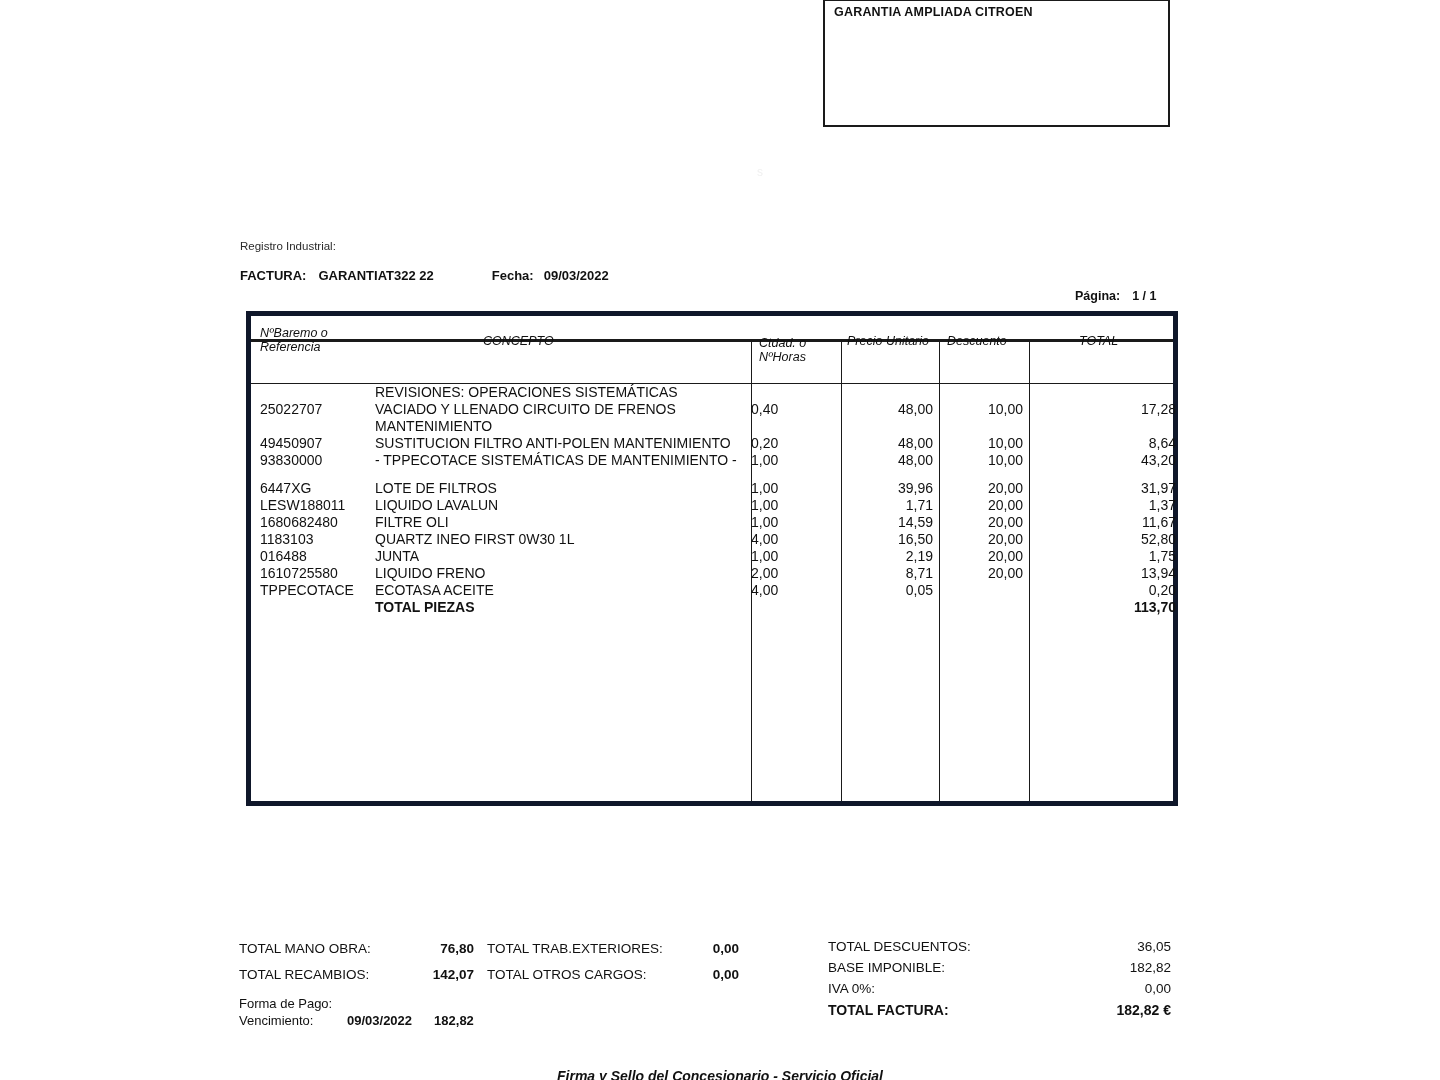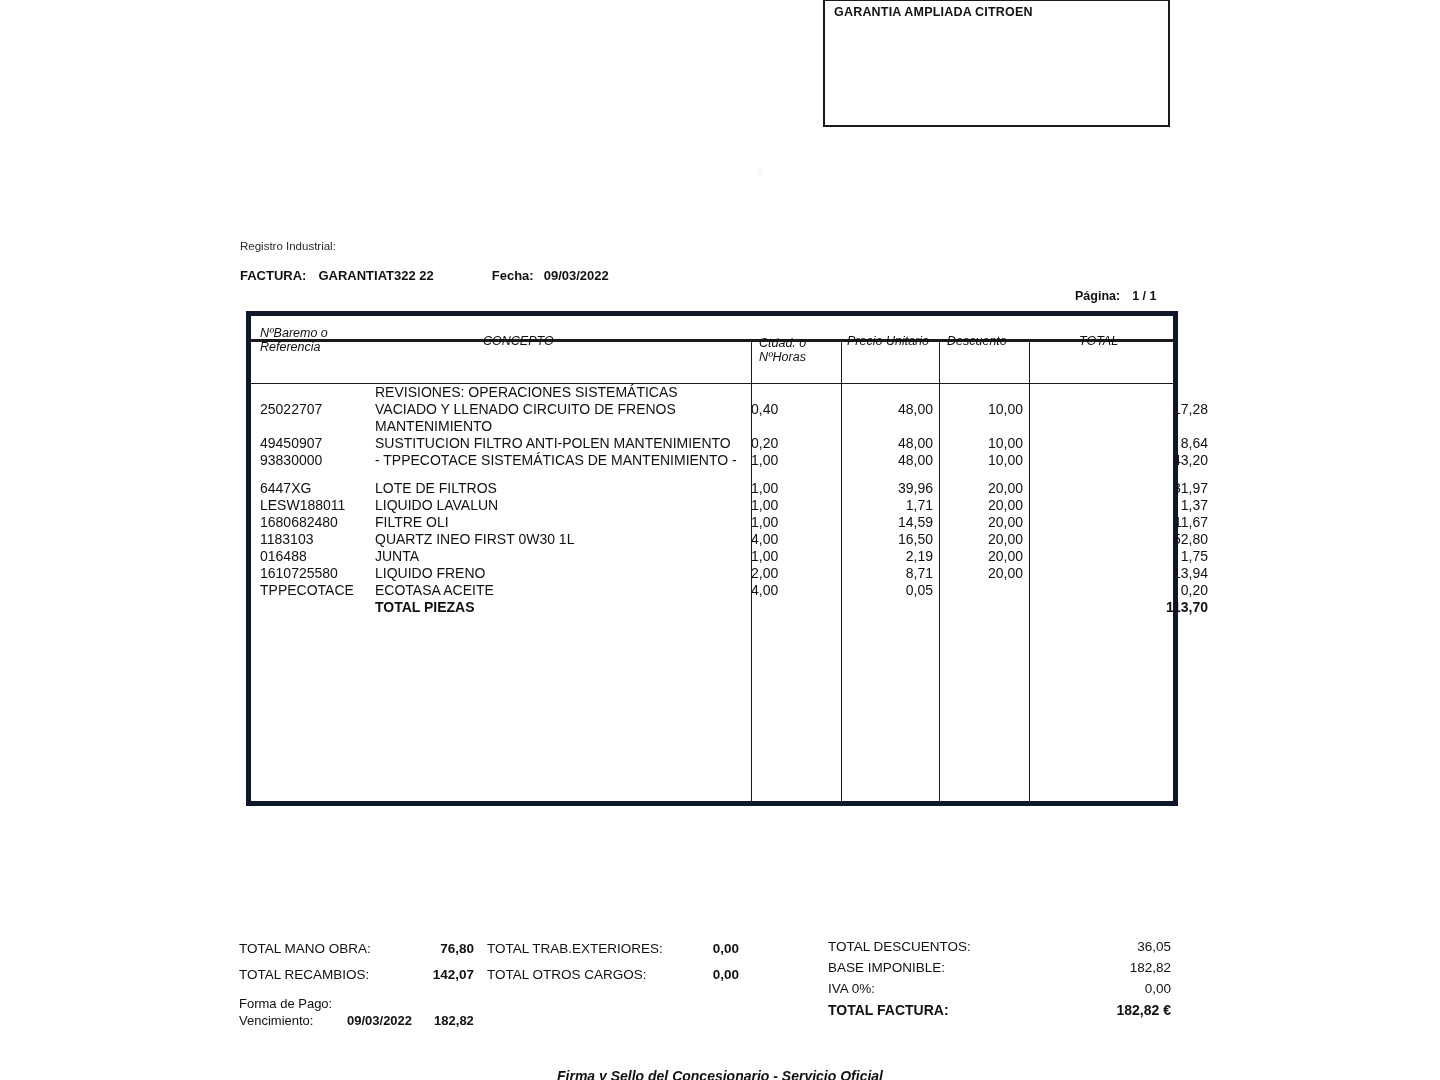--- a/index.html
+++ b/index.html
@@ -144,21 +144,21 @@
     line-height: 17px;
     white-space: nowrap;
   }
   .spacer { height: 11px; }
 
   .c-ref   { position: absolute; left: 9px;   width: 120px; }
   .c-conc  { position: absolute; left: 124px; width: 370px; }
   .c-qty   { position: absolute; left: 500px; width: 84px; text-align: left; }
   .c-price { position: absolute; left: 590px; width: 92px; text-align: right; }
   .c-disc  { position: absolute; left: 688px; width: 84px; text-align: right; }
-  .c-tot   { position: absolute; left: 778px; width: 147px; text-align: right; margin-left: 32px; }
+  .c-tot   { position: absolute; left: 778px; width: 147px; text-align: right; }
 
   .bold { font-weight: bold; }
 
   
   .tot-left {
     position: absolute;
     left: 239px;
     top: 936px;
     font-size: 13.5px;
     white-space: nowrap;

